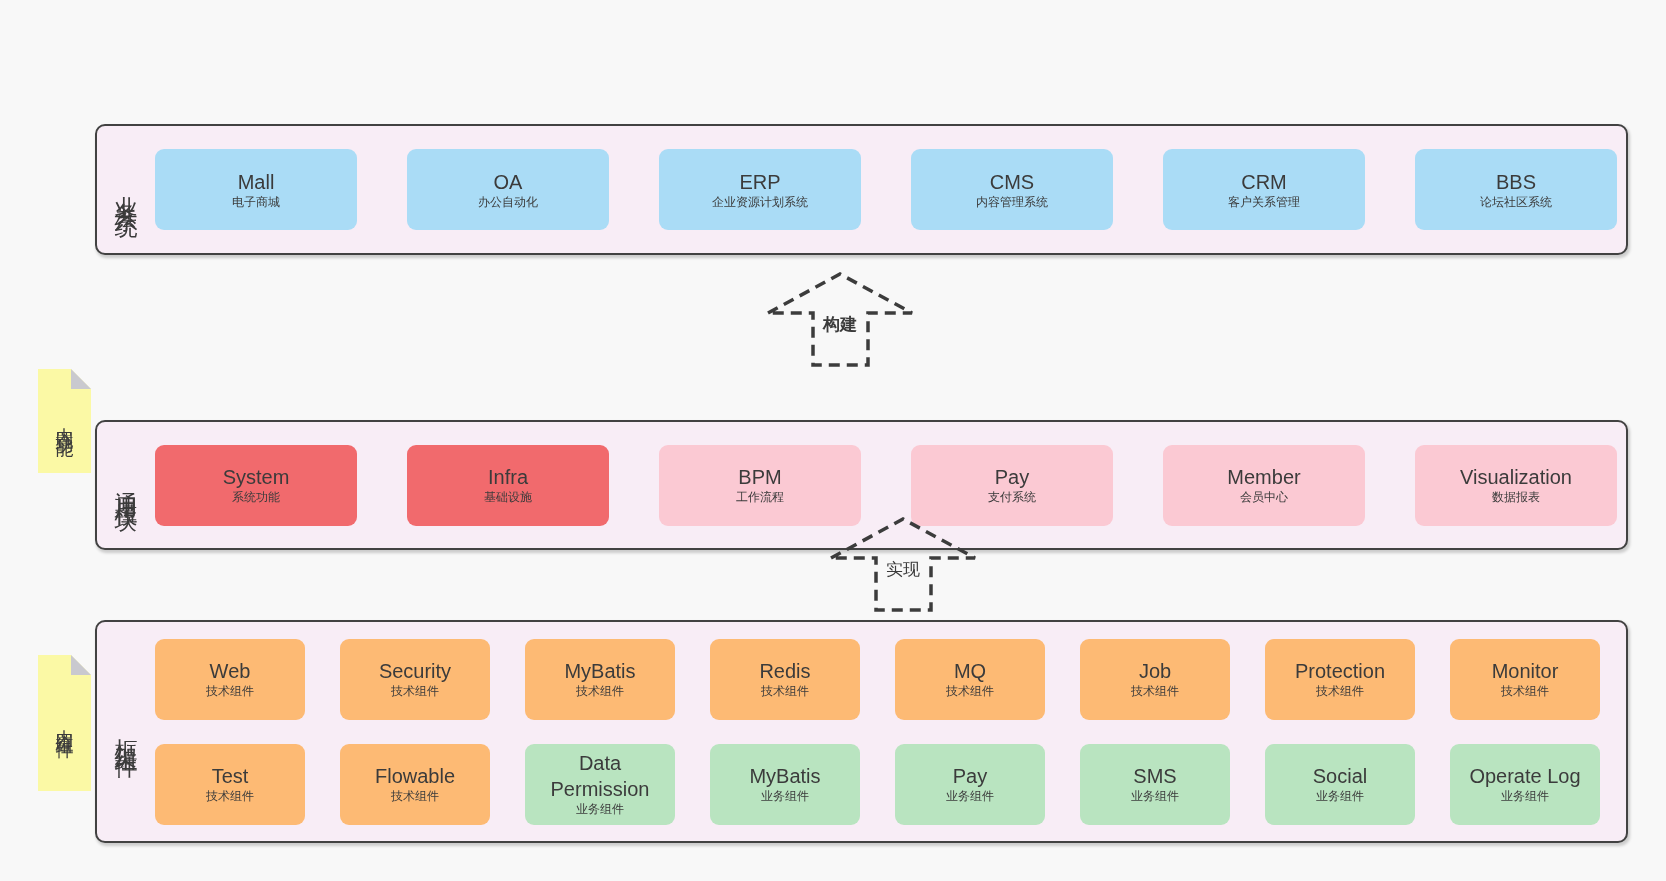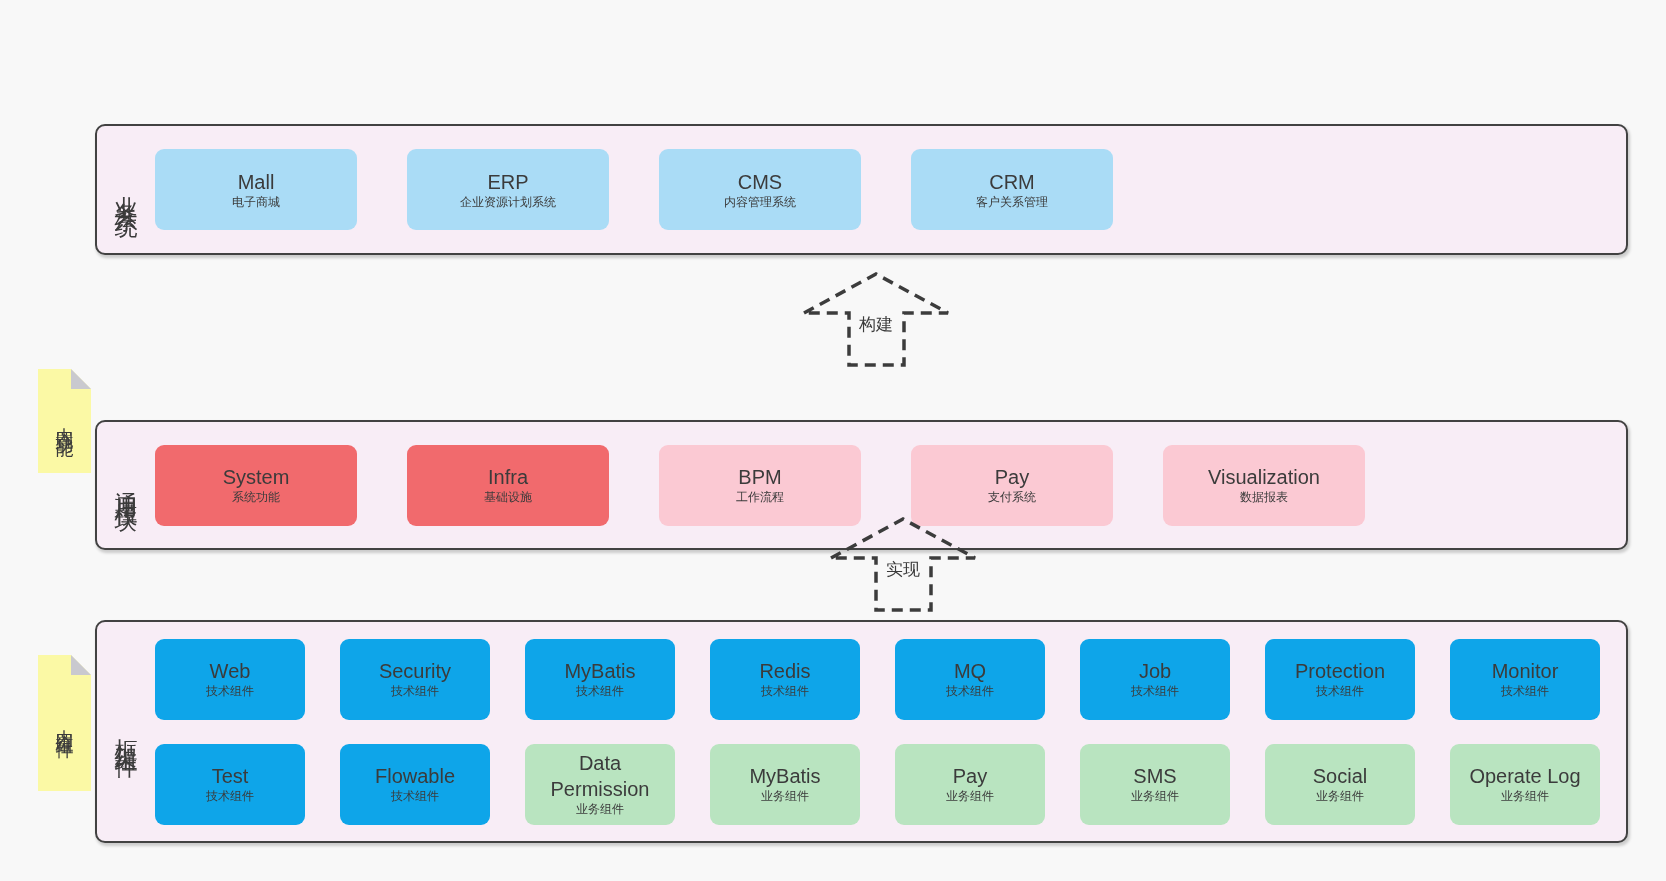--- a/index.html
+++ b/index.html
@@ -35,36 +35,36 @@
     display:flex;flex-direction:column;align-items:center;justify-content:center;
     text-align:center;line-height:1.3;
   }
   .row-6 .box{width:202px;}
   .row-8 .box{width:150px;}
   .box-en{font-size:20px;}
   .box-zh{font-size:12px;}
   .tone-blue{background:#aadcf6;}
   .tone-red{background:#f16a6d;}
   .tone-pink{background:#fbc9d3;}
-  .tone-green{background:#0ea5e9;}
+  .tone-green{background:#fdba74;}
   .tone-green-light{background:#b9e4c0;}
   .sticky{
     position:absolute;left:38px;width:53px;background:#fbf9a5;
     display:flex;align-items:center;justify-content:center;
     clip-path:polygon(0 0,calc(100% - 20px) 0,100% 20px,100% 100%,0 100%);
   }
   .sticky .v-text{font-size:18px;letter-spacing:4px;}
   .sticky-mid{top:369px;height:104px;}
   .sticky-bottom{top:655px;height:136px;}
   .fold{
     position:absolute;top:0;right:0;width:20px;height:20px;background:#c9c9cf;
     clip-path:polygon(0 0,100% 100%,0 100%);
   }
   .arrow{position:absolute;width:152px;height:100px;}
-  .arrow-1{left:800px;top:269px;}
+  .arrow-1{left:764px;top:269px;font-weight:bold;}
   .arrow-2{left:827px;top:514px;}
   .arrow svg{display:block;}
   .arrow-label{
     position:absolute;left:50%;top:44px;transform:translateX(-50%);
     background:#f8f8f8;padding:0 3px;font-size:17px;white-space:nowrap;color:#3b3b3b;
   }
 </style>
 </head>
 <body>
 
@@ -75,36 +75,44 @@
       <span class="v-text">业务系统</span>
     </div>
     <div class="panel-content">
       <div class="row row-6">
 
           <div class="box tone-blue">
             <div class="box-en">Mall</div>
             <div class="box-zh">电子商城</div>
           </div>
 
+          <div class="box tone-blue">
+            <div class="box-en">OA</div>
+            <div class="box-zh">办公自动化</div>
+          </div>
 
           <div class="box tone-blue">
             <div class="box-en">ERP</div>
             <div class="box-zh">企业资源计划系统</div>
           </div>
 
           <div class="box tone-blue">
             <div class="box-en">CMS</div>
             <div class="box-zh">内容管理系统</div>
           </div>
 
           <div class="box tone-blue">
             <div class="box-en">CRM</div>
             <div class="box-zh">客户关系管理</div>
           </div>
 
+          <div class="box tone-blue">
+            <div class="box-en">BBS</div>
+            <div class="box-zh">论坛社区系统</div>
+          </div>
         </div>
     </div>
   </section>
 
   <div class="arrow arrow-1">
     <svg viewBox="0 0 152 100" width="152" height="100">
       <path d="M4 44 L76 5 L148 44 L104 44 L104 96 L49 96 L49 44 Z" fill="none" stroke="#3c3c3c" stroke-width="3.5" stroke-dasharray="11 7" stroke-linecap="butt"></path>
     </svg>
     <span class="arrow-label">构建</span>
   </div>
@@ -134,20 +142,24 @@
           <div class="box tone-pink">
             <div class="box-en">BPM</div>
             <div class="box-zh">工作流程</div>
           </div>
 
           <div class="box tone-pink">
             <div class="box-en">Pay</div>
             <div class="box-zh">支付系统</div>
           </div>
 
+          <div class="box tone-pink">
+            <div class="box-en">Member</div>
+            <div class="box-zh">会员中心</div>
+          </div>
 
           <div class="box tone-pink">
             <div class="box-en">Visualization</div>
             <div class="box-zh">数据报表</div>
           </div>
         </div>
     </div>
   </section>
 
   <div class="arrow arrow-2">

